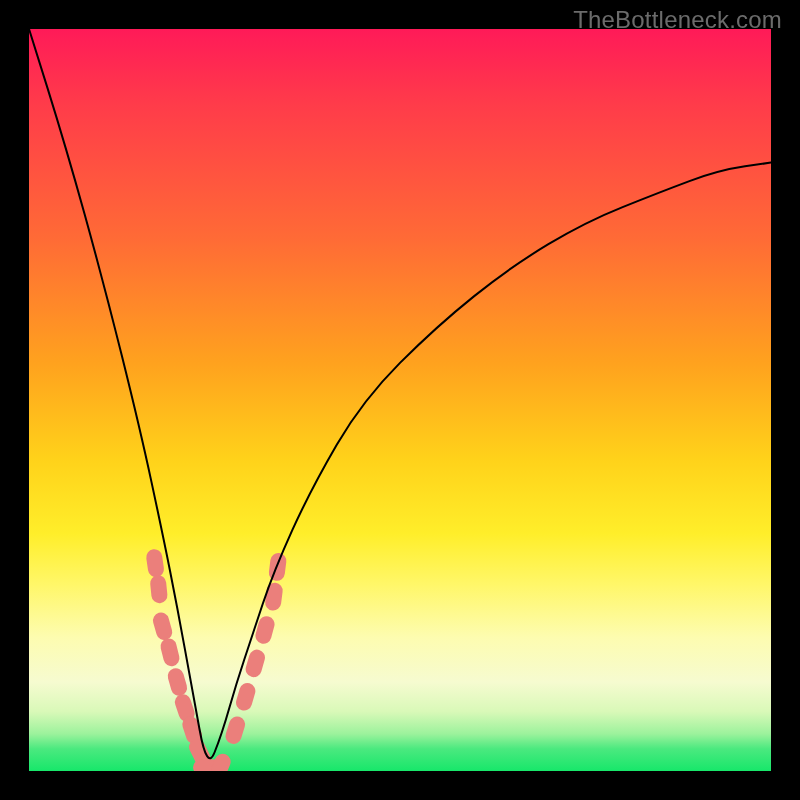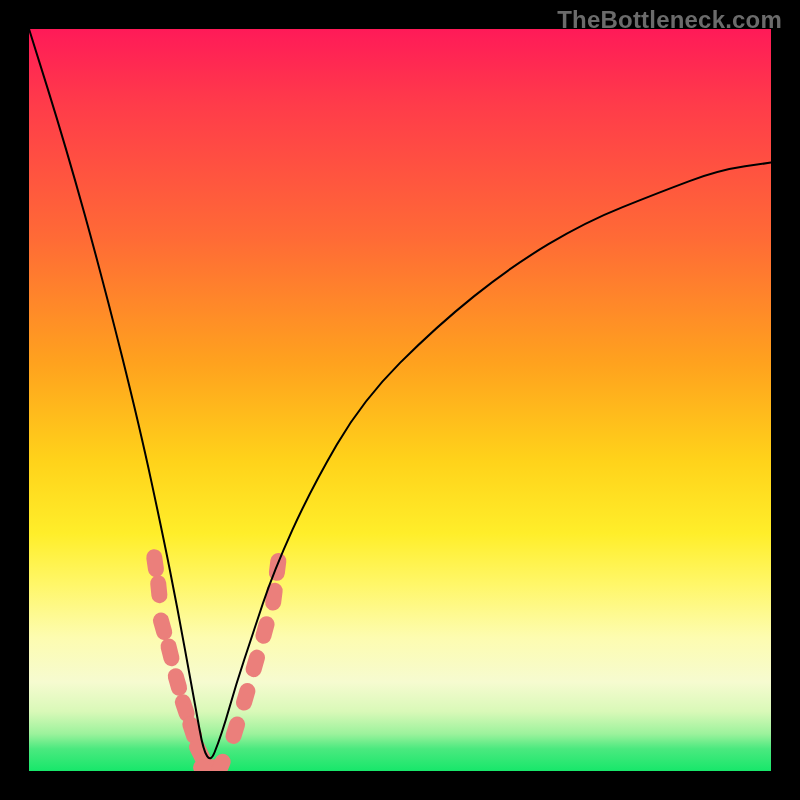--- a/index.html
+++ b/index.html
@@ -50,21 +50,21 @@
       #4be97f 97%,
       #17e76a 100%
     );
   }
   .watermark {
     position: absolute;
     top: 6px;
     right: 18px;
     color: #6b6b6b;
     font-size: 24px;
-    font-weight: 700;
+    font-weight: 400;
     letter-spacing: 0.2px;
     user-select: none;
     text-align: right;
   }
   svg.curve {
     position: absolute;
     left: 0;
     top: 0;
     width: 742px;
     height: 742px;

